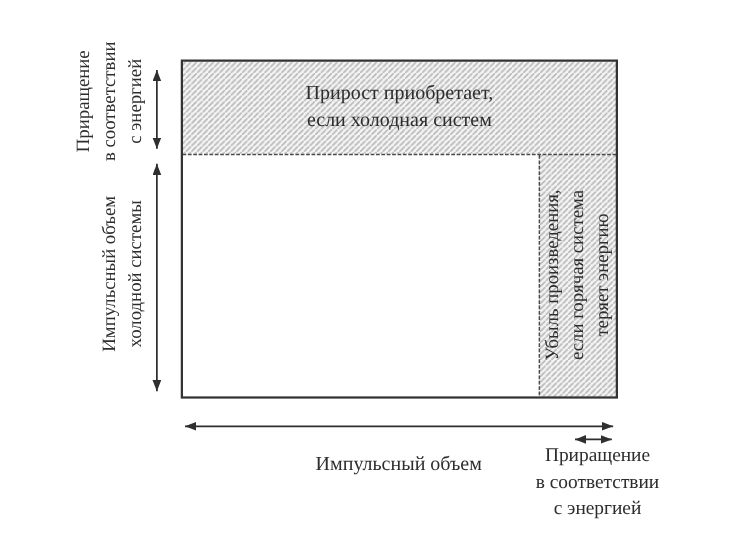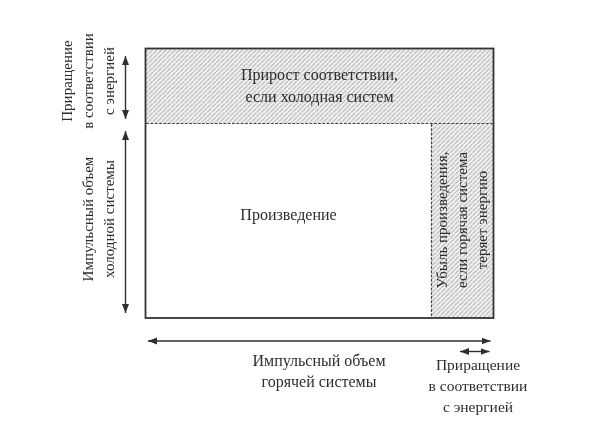--- a/index.html
+++ b/index.html
@@ -58,26 +58,25 @@
 
     <rect x="145.5" y="48.5" width="348" height="269.5" fill="none" stroke="#333333" stroke-width="1.8"></rect>
 
     <line x1="125.5" y1="56" x2="125.5" y2="119" stroke="#2f2f2f" stroke-width="1.4" marker-start="url(#arrow)" marker-end="url(#arrow)"></line>
     <line x1="125.5" y1="131" x2="125.5" y2="313" stroke="#2f2f2f" stroke-width="1.4" marker-start="url(#arrow)" marker-end="url(#arrow)"></line>
     <line x1="148" y1="341" x2="490.5" y2="341" stroke="#2f2f2f" stroke-width="1.4" marker-start="url(#arrow)" marker-end="url(#arrow)"></line>
     <line x1="460" y1="351.5" x2="489.5" y2="351.5" stroke="#2f2f2f" stroke-width="1.4" marker-start="url(#arrow)" marker-end="url(#arrow)"></line>
   </svg>
 
   <div class="lbl lbl-topstrip">
-    <span class="line">Прирост соответствии,</span>
+    <span class="line">Прирост приобретает,</span>
     <span class="line">если холодная систем</span>
   </div>
 
   <div class="lbl lbl-main">
-    <span class="line">Произведение</span>
   </div>
 
   <div class="lbl lbl-rightstrip">
     <span class="line">Убыль произведения,</span>
     <span class="line">если горячая система</span>
     <span class="line">теряет энергию</span>
   </div>
 
   <div class="lbl lbl-lefttop">
     <span class="line">Приращение</span>
@@ -85,21 +84,20 @@
     <span class="line">с энергией</span>
   </div>
 
   <div class="lbl lbl-leftside">
     <span class="line">Импульсный объем</span>
     <span class="line">холодной системы</span>
   </div>
 
   <div class="lbl lbl-bottom">
     <span class="line">Импульсный объем</span>
-    <span class="line">горячей системы</span>
   </div>
 
   <div class="lbl lbl-bottomright">
     <span class="line">Приращение</span>
     <span class="line">в соответствии</span>
     <span class="line">с энергией</span>
   </div>
 
 </div>
 

